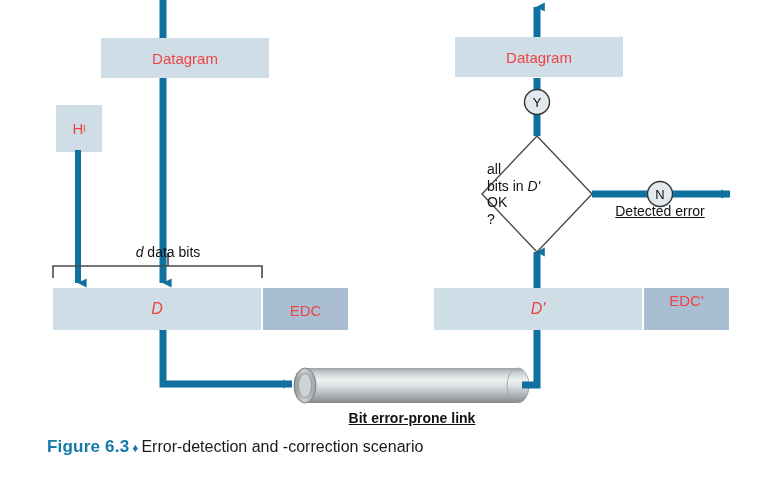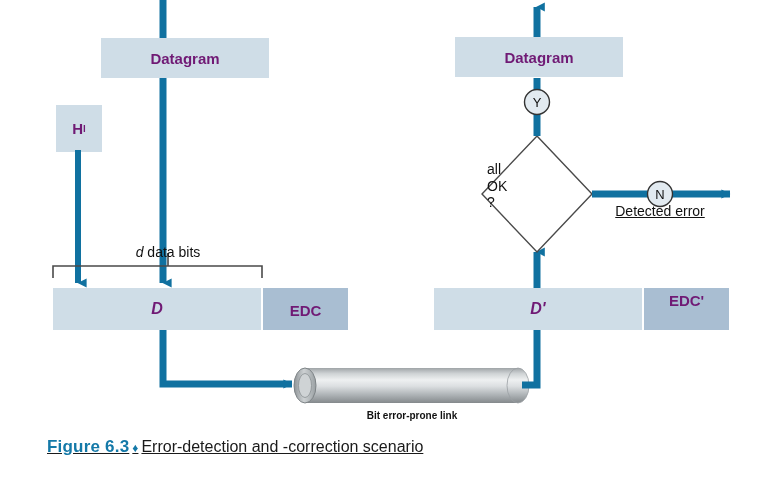--- a/index.html
+++ b/index.html
@@ -7,36 +7,36 @@
     width:776px;height:496px;overflow:hidden;
     font-family:"Liberation Sans","DejaVu Sans",sans-serif;
     color:#1a1a1a;
   }
   #stage{position:relative;width:776px;height:496px;}
   svg.layer{position:absolute;left:0;top:0;width:776px;height:496px;}
 
   .box-label{
     position:absolute;
     display:flex;align-items:center;justify-content:center;
-    font-size:15px;color:#701a75;white-space:nowrap;font-weight:bold;
+    font-size:15px;color:#ef4444;white-space:nowrap;
   }
   .italic{font-style:italic;}
   .circle-label{
     position:absolute;display:flex;align-items:center;justify-content:center;
     font-size:13px;color:#111;
   }
   .plain-text{position:absolute;font-size:14px;color:#111;white-space:nowrap;}
   .diamond-text{
     position:absolute;text-align:left;font-size:14px;line-height:1.18;color:#111;
   }
 
   
   #caption{
     position:absolute;left:47px;top:437px;
-    font-size:16px;white-space:nowrap;color:#1a1a1a;text-decoration:underline;
+    font-size:16px;white-space:nowrap;color:#1a1a1a;
   }
   #caption .fignum{
     color:#1479a8;font-weight:bold;font-size:17px;letter-spacing:.2px;
   }
   #caption .diamond-glyph{color:#1479a8;font-size:12px;padding:0 3px;}
   #caption .captxt{font-size:16px;}
 
   sub{font-size:.66em;vertical-align:-0.25em;}
 </style>
 </head>
@@ -122,30 +122,31 @@
   </div>
 
   <div class="plain-text" style="left:168px;top:244px;transform:translateX(-50%);">
     <span class="italic">d</span><span> data bits</span>
   </div>
 
   <div class="box-label italic" style="left:53px;top:288px;width:208px;height:42px;font-size:16px;">D</div>
 
   <div class="box-label" style="left:263px;top:293px;width:85px;height:34px;">EDC</div>
 
-  <div class="plain-text" style="left:412px;top:410px;transform:translateX(-50%);font-weight:bold;font-size:10px;">Bit error-prone link</div>
+  <div class="plain-text" style="left:412px;top:410px;transform:translateX(-50%);font-weight:bold;font-size:14px;text-decoration:underline;">Bit error-prone link</div>
 
   <div class="box-label" style="left:455px;top:37px;width:168px;height:40px;">Datagram</div>
 
   <div class="box-label italic" style="left:434px;top:288px;width:208px;height:42px;font-size:16px;">D'</div>
 
   <div class="box-label" style="left:644px;top:288px;width:85px;height:24px;border-radius:15px;">EDC'</div>
 
   <div class="diamond-text" style="left:487px;top:161px;width:100px;">
     <div>all</div>
+    <div><span>bits in </span><span class="italic">D'</span></div>
     <div>OK</div>
     <div>?</div>
   </div>
 
   <div class="circle-label" style="left:524px;top:89px;width:26px;height:26px;">Y</div>
   <div class="circle-label" style="left:647px;top:181px;width:26px;height:26px;">N</div>
 
   <div class="plain-text" style="left:660px;top:203px;transform:translateX(-50%);text-decoration:underline;">Detected error</div>
 
   <div id="caption">

